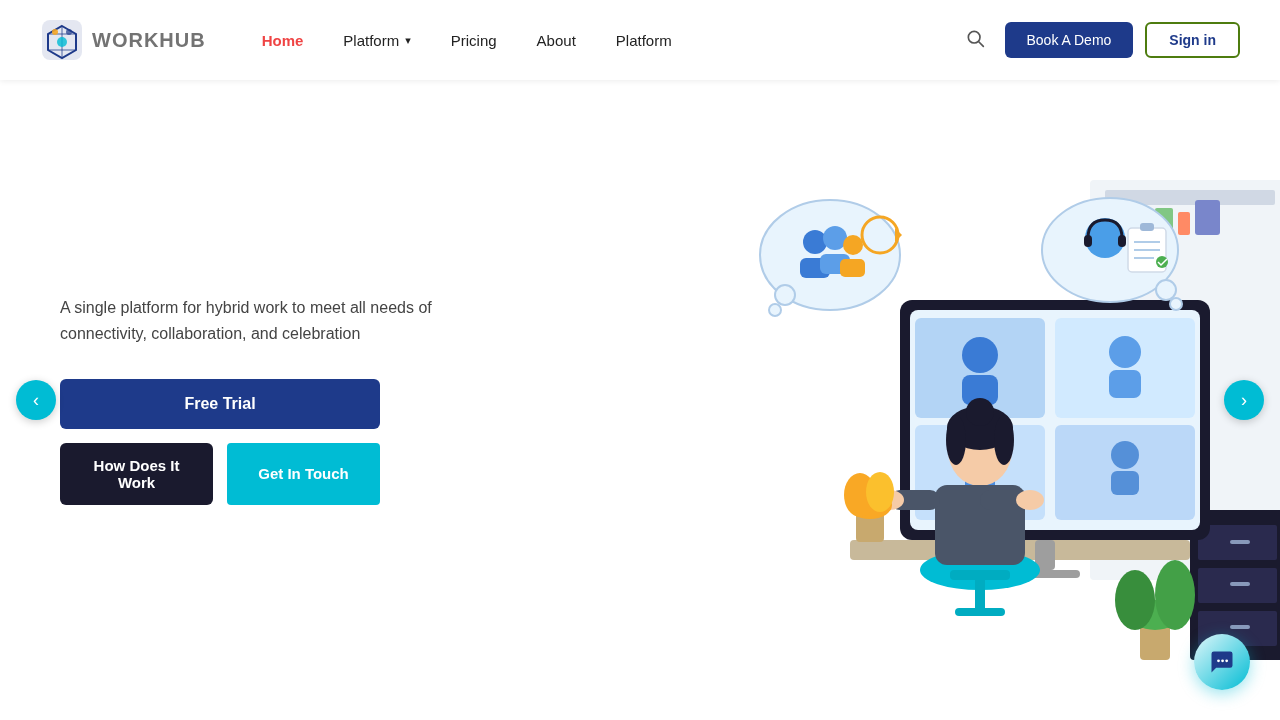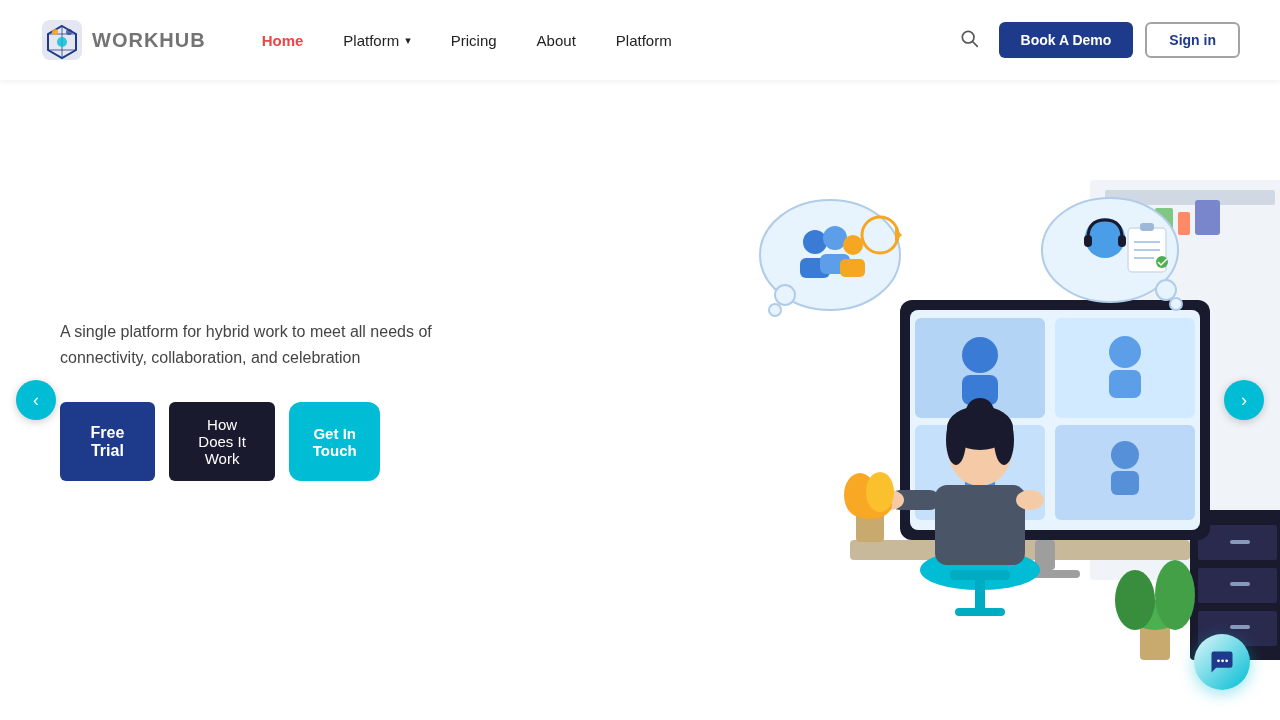--- a/index.html
+++ b/index.html
@@ -64,27 +64,27 @@
       color: #555;
       font-size: 18px;
     }
     .btn-book-demo {
       background: #1e3a8a;
       color: #fff;
       border: none;
       border-radius: 6px;
       padding: 10px 22px;
       font-size: 14px;
-      font-weight: 700;
+      font-weight: 400;
       cursor: pointer;
     }
     .btn-signin {
       background: #fff;
       color: #1e3a8a;
-      border: 2px solid #a3a3a3;
+      border: 2px solid #4d7c0f;
       border-radius: 6px;
       padding: 8px 22px;
       font-size: 14px;
       font-weight: 600;
       cursor: pointer;
     }
 
     
     .hero {
       display: flex;
@@ -110,21 +110,21 @@
     }
     .hero-subtitle {
       font-size: 16px;
       color: #444;
       line-height: 1.6;
       max-width: 430px;
       margin-bottom: 32px;
     }
     .hero-buttons {
       display: flex;
-      flex-direction: row;
+      flex-direction: column;
       gap: 14px;
       max-width: 320px;
     }
     .btn-free-trial {
       background: #1e3a8a;
       color: #fff;
       border: none;
       border-radius: 6px;
       padding: 16px 24px;
       font-size: 16px;
@@ -134,31 +134,31 @@
     }
     .hero-btn-row {
       display: flex;
       gap: 14px;
     }
     .btn-how-it-works {
       background: #1a1a2e;
       color: #fff;
       border: none;
       border-radius: 6px;
-      padding: 14px 28px;
+      padding: 14px 20px;
       font-size: 15px;
-      font-weight: 400;
+      font-weight: 700;
       cursor: pointer;
       flex: 1;
     }
     .btn-get-in-touch {
       background: #00bcd4;
       color: #fff;
       border: none;
-      border-radius: 12px;
+      border-radius: 4px;
       padding: 14px 20px;
       font-size: 15px;
       font-weight: 600;
       cursor: pointer;
       flex: 1;
     }
 
     
     .hero-illustration {
       flex: 1;

